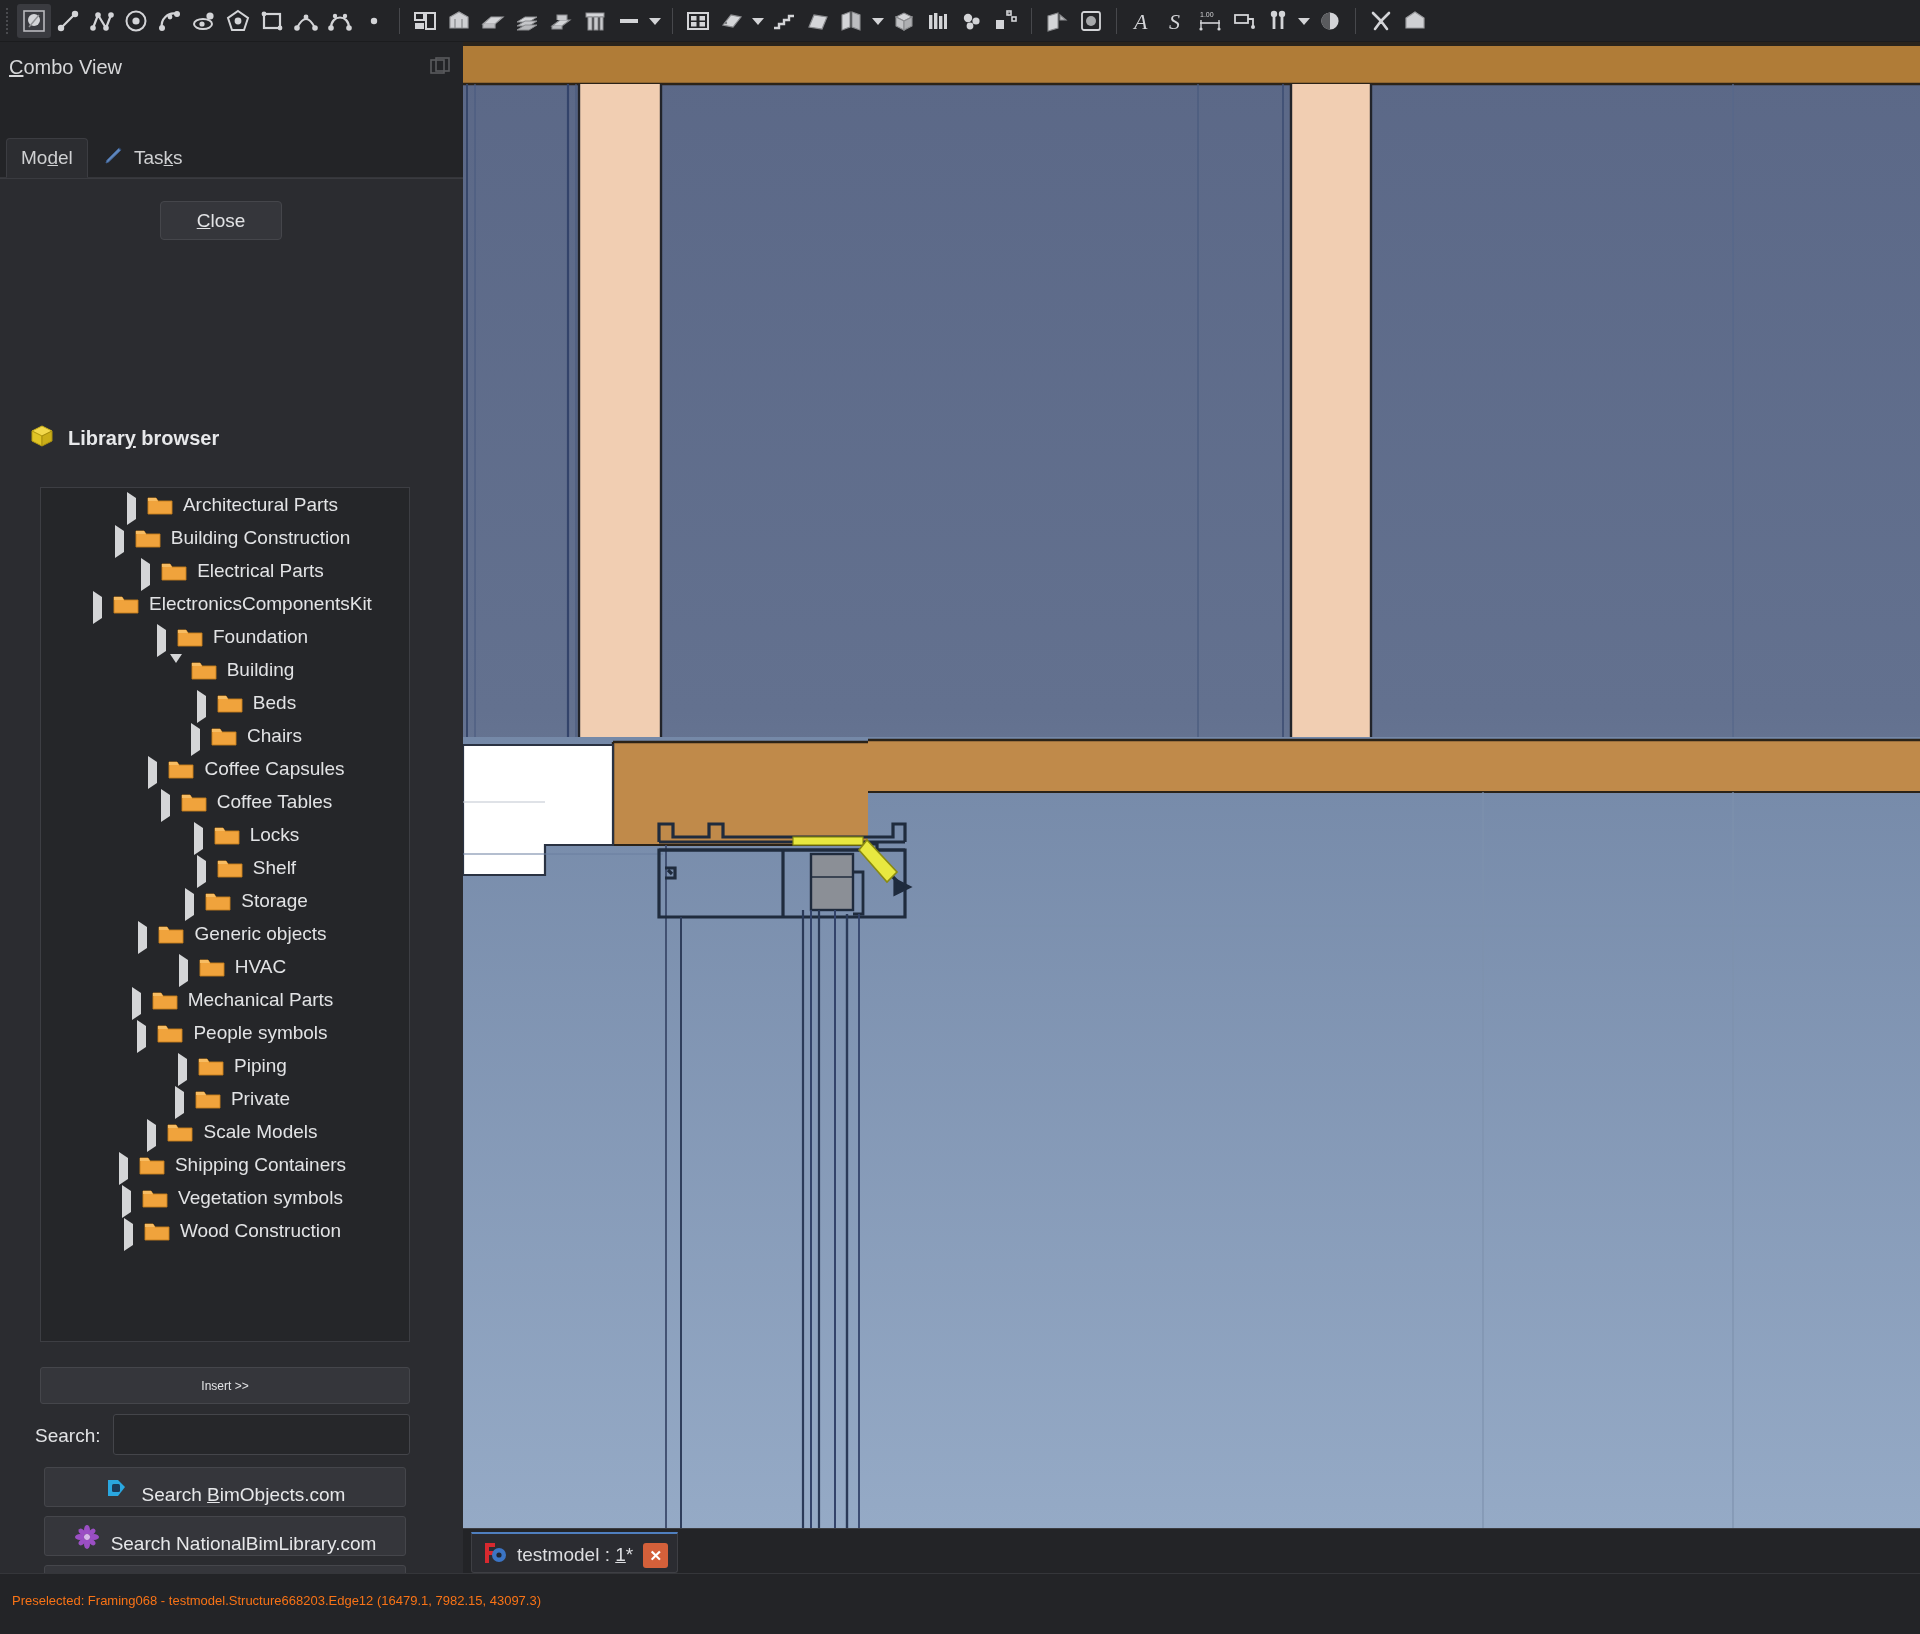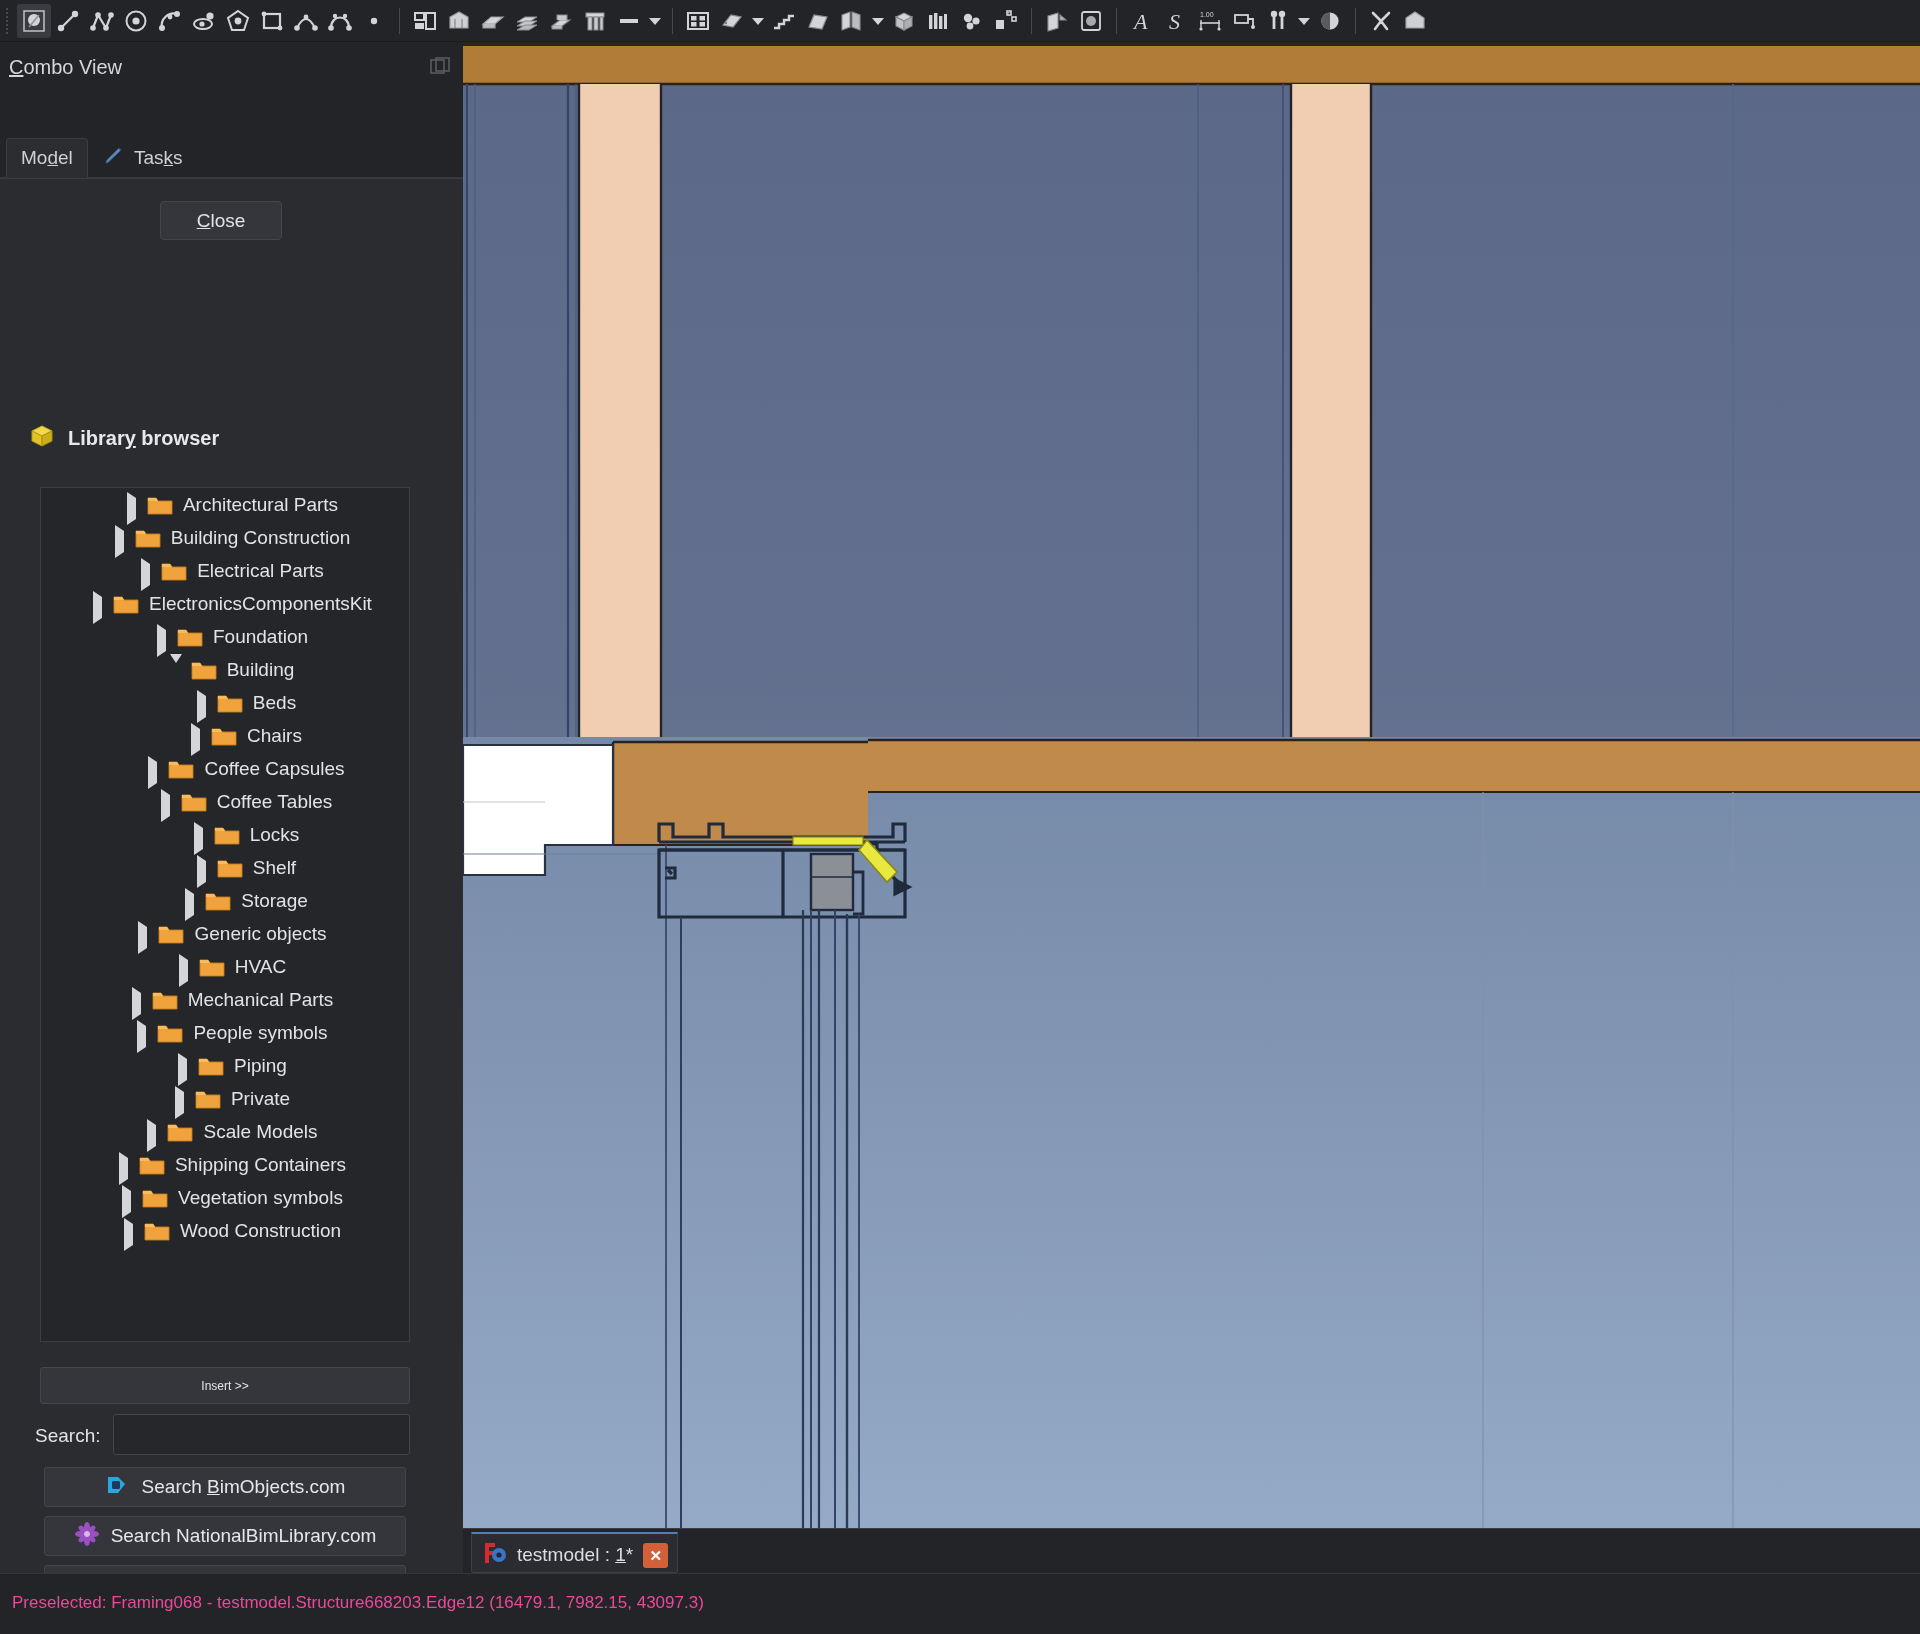--- a/index.html
+++ b/index.html
@@ -143,21 +143,21 @@
     width: 297px; height: 41px;
     background: #26272a; border: 1px solid #44454a; border-radius: 3px;
     color: #e2e3e5; font-size: 18px; padding: 0 8px;
     outline: none;
   }
   .srch-btn {
     position: absolute; left: 44px;
     width: 362px; height: 40px;
     background: #35363b; border: 1px solid #45464b; border-radius: 3px;
     color: #e6e7e9; font-size: 19px;
-    display: flex; align-items: center; justify-content: center; gap: 11px;
+    display: flex; align-items: flex-end; justify-content: center; gap: 11px;
   }
   .srch-btn u { text-decoration: underline; }
   #btn-bimobjects { top: 1288px; }
   #btn-nationalbim { top: 1337px; }
   #btn-bimtool { top: 1386px; }
 
   .note {
     position: absolute; left: 32px; top: 1435px;
     width: 330px;
     font-size: 18px; line-height: 1.32; color: #e2e3e5;
@@ -198,21 +198,21 @@
 
   
   .statusbar {
     position: absolute; left: 0; top: 1573px;
     width: 1920px; height: 61px;
     background: #232427;
     border-top: 1px solid #35363a;
   }
   .status-text {
     position: absolute; left: 12px; top: 19px;
-    font-size: 17px; color: #ec4899;
+    font-size: 13px; color: #f97316;
   }
 </style>
 </head>
 <body>
 
 <div id="app">
 
   <div class="toolbar">
     <div class="tb-handle"></div>
 

